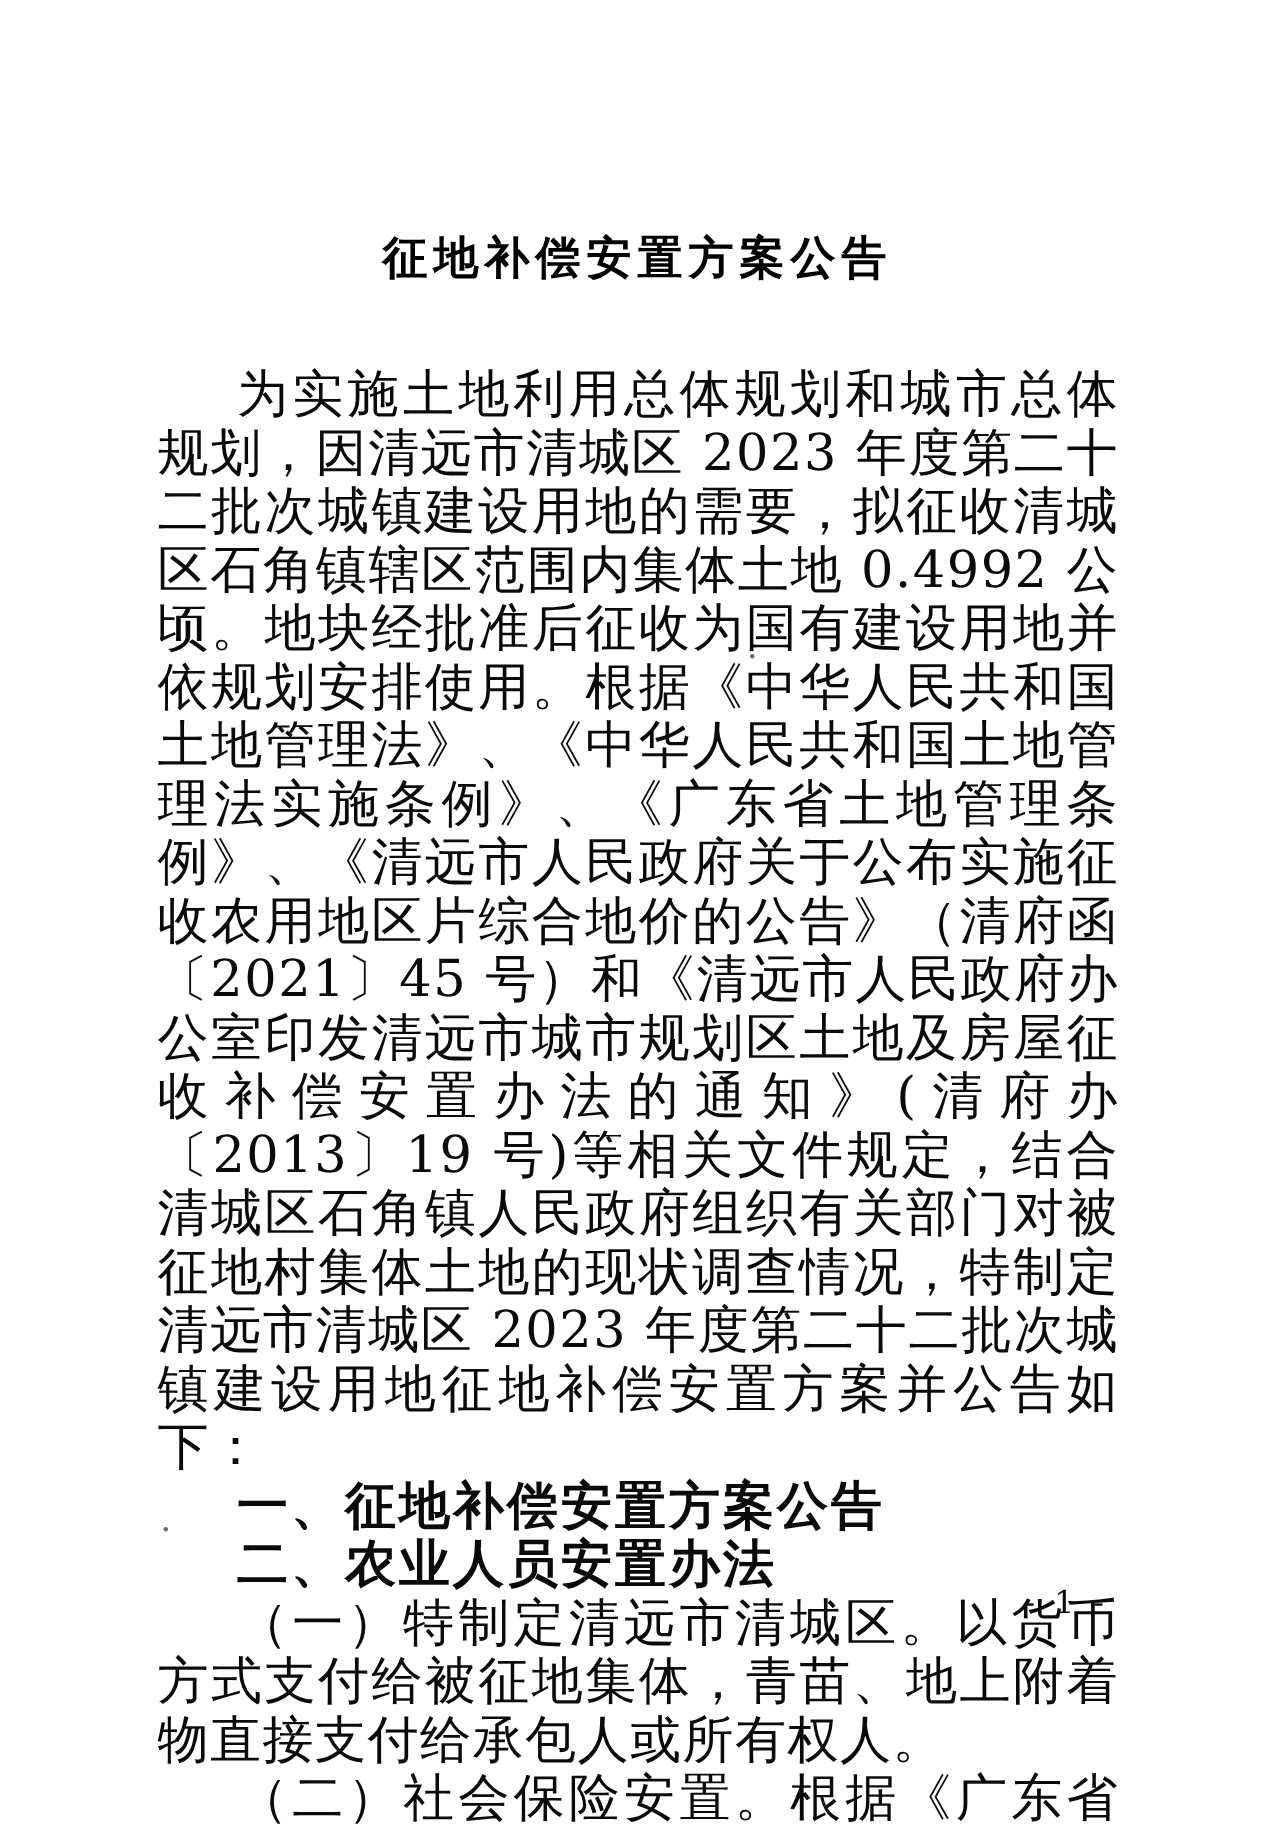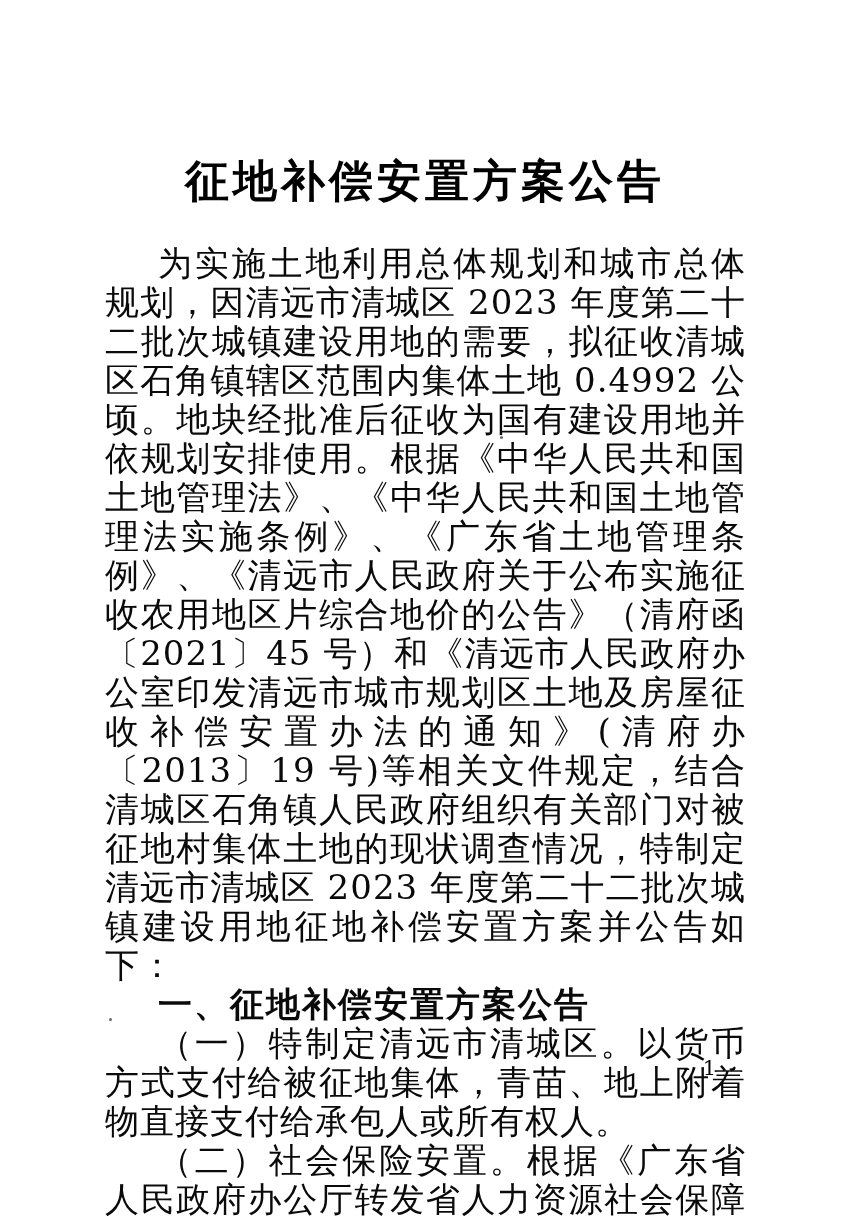--- a/index.html
+++ b/index.html
@@ -16,21 +16,21 @@
     color: #000000;
     font-family: "DejaVu Serif", serif;
   }
   .doc-title {
     position: absolute;
     top: 152px;
     left: 0;
     width: 100%;
     margin: 0;
     text-align: center;
-    font-size: 44px;
+    font-size: 30px;
     font-weight: 700;
     letter-spacing: 4px;
     font-family: "DejaVu Serif", serif;
     color: #000000;
   }
   .content {
     position: absolute;
     top: 244px;
     left: 105px;
     width: 641px;
@@ -73,20 +73,21 @@
 </head>
 <body>
 
 <div class="page">
 
   <h1 class="doc-title">征地补偿安置方案公告</h1>
 
   <div class="content">
     <p class="indent">为实施土地利用总体规划和城市总体规划，因清远市清城区 2023 年度第二十二批次城镇建设用地的需要，拟征收清城区石角镇辖区范围内集体土地 0.4992 公顷。地块经批准后征收为国有建设用地并依规划安排使用。根据《中华人民共和国土地管理法》、《中华人民共和国土地管理法实施条例》、《广东省土地管理条例》、《清远市人民政府关于公布实施征收农用地区片综合地价的公告》（清府函〔2021〕45 号）和《清远市人民政府办公室印发清远市城市规划区土地及房屋征收补偿安置办法的通知》(清府办〔2013〕19 号)等相关文件规定，结合清城区石角镇人民政府组织有关部门对被征地村集体土地的现状调查情况，特制定清远市清城区 2023 年度第二十二批次城镇建设用地征地补偿安置方案并公告如下：</p>
     <p class="heading">一、征地补偿安置方案公告</p>
+    <p class="heading">二、农业人员安置办法</p>
     <p class="indent">（一）特制定清远市清城区。以货币方式支付给被征地集体，青苗、地上附着物直接支付给承包人或所有权人。</p>
     <p class="indent">（二）社会保险安置。根据《广东省人民政府办公厅转发省人力资源社会保障厅关于进一步做好我省被征地农民养老保障政策意见的通知》（粤府办〔2010〕41 号）、《广东省人民</p>
   </div>
 
   <div class="page-num">- 1 -</div>
 
   <div class="speck speck-1"></div>
   <div class="speck speck-2"></div>
 
 </div>

